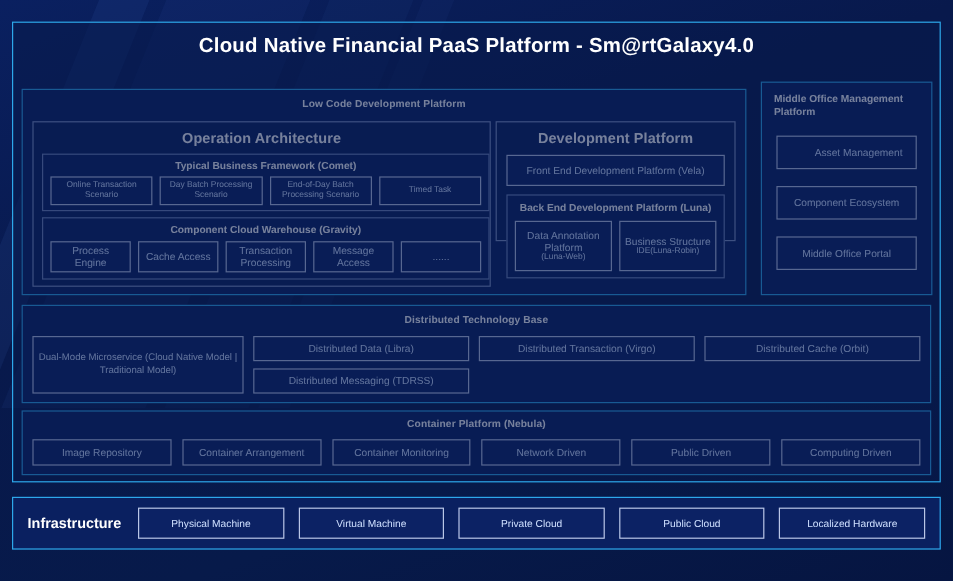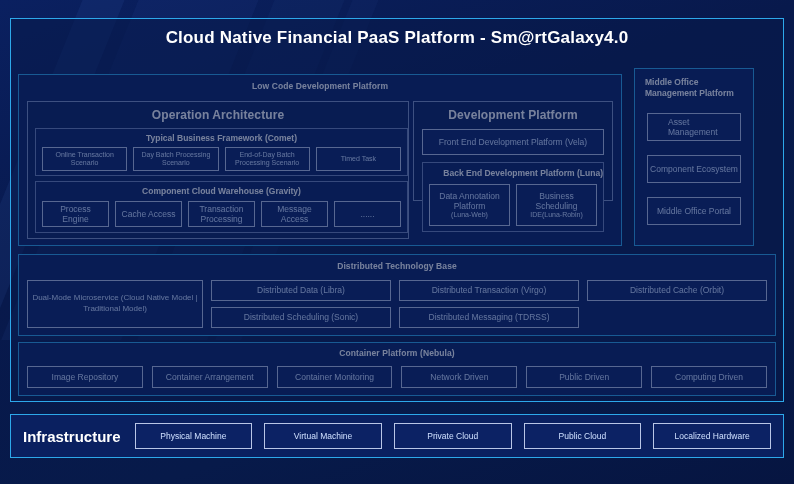--- a/index.html
+++ b/index.html
@@ -155,35 +155,35 @@
     display: flex; align-items: center; justify-content: center;
     font-size: 8.5px; color: #cfe0ff; text-align: center;
   }
   #back-end-group {
     position: absolute;
     left: 8px; right: 8px; top: 60px; height: 70px;
     border: 1px solid #6f84b8;
     background: #0b2160;
   }
   #back-end-title {
-    text-align: right; font-size: 8.5px; color: #ffffff;
+    text-align: center; font-size: 8.5px; color: #ffffff;
     font-weight: bold; margin-top: 5px;
   }
   #back-end-row {
     position: absolute; left: 6px; right: 6px; top: 21px; height: 42px;
     display: flex; gap: 6px;
   }
   #back-end-row > .chip { flex: 1; flex-direction: column; justify-content: center; }
   .chip .sub { font-size: 7px; display:block; }
 
   
   #middle-office-panel {
     position: absolute;
     left: 634px; top: 68px;
-    width: 120px; height: 178px;
+    width: 143px; height: 178px;
     border: 1.5px solid #2da8ea;
     background: #0a2060;
   }
   #middle-office-title {
     font-size: 8.5px;
     font-weight: bold;
     color: #ffffff;
     margin: 8px 10px 0 10px;
     line-height: 1.35;
   }
@@ -247,21 +247,21 @@
     position: absolute;
     left: 10px; top: 414px;
     width: 774px; height: 44px;
     border: 1.5px solid #2da8ea;
     background: #0a2060;
     display: flex;
     align-items: center;
     z-index: 2;
   }
   #infra-label {
-    font-size: 15px;
+    font-size: 12px;
     font-weight: bold;
     color: #ffffff;
     margin-left: 12px;
     margin-right: 14px;
     white-space: nowrap;
   }
   #infra-row {
     flex: 1;
     display: flex;
     gap: 12px;
@@ -325,21 +325,21 @@
     <div id="front-end-box">Front End Development Platform (Vela)</div>
 
     <div id="back-end-group">
       <div id="back-end-title">Back End Development Platform (Luna)</div>
       <div id="back-end-row">
         <div class="chip md">
           <span>Data Annotation Platform</span>
           <span class="sub">(Luna-Web)</span>
         </div>
         <div class="chip md">
-          <span>Business Scheduling</span>
+          <span>Business Structure</span>
           <span class="sub">IDE(Luna-Robin)</span>
         </div>
       </div>
     </div>
   </div>
 </div>
 
 <div id="middle-office-panel">
   <div id="middle-office-title">Middle Office Management Platform</div>
   <div id="mo-0" class="mo-item">Asset Management</div>
@@ -347,21 +347,20 @@
   <div id="mo-2" class="mo-item">Middle Office Portal</div>
 </div>
 
 <div id="dtb-panel" class="panel cyan">
   <div id="dtb-title" class="panel-title">Distributed Technology Base</div>
   <div id="dtb-left">Dual-Mode Microservice (Cloud Native Model | Traditional Model)</div>
   <div id="dtb-grid">
     <div class="chip">Distributed Data (Libra)</div>
     <div class="chip">Distributed Transaction (Virgo)</div>
     <div class="chip">Distributed Cache (Orbit)</div>
-    <div class="chip">Distributed Scheduling (Sonic)</div>
     <div class="chip">Distributed Messaging (TDRSS)</div>
   </div>
 </div>
 
 <div id="container-panel" class="panel cyan">
   <div id="container-title" class="panel-title">Container Platform (Nebula)</div>
   <div id="container-row">
     <div class="chip">Image Repository</div>
     <div class="chip">Container Arrangement</div>
     <div class="chip">Container Monitoring</div>

